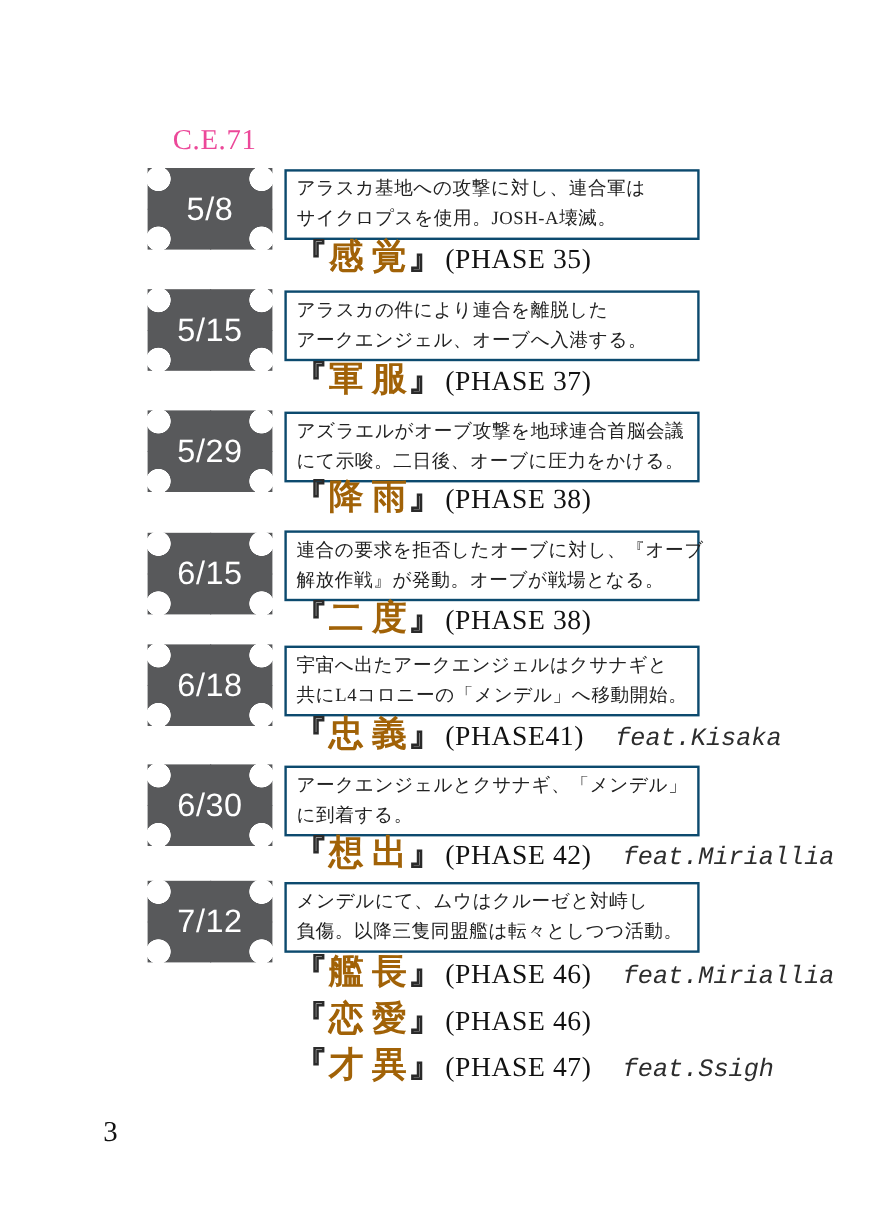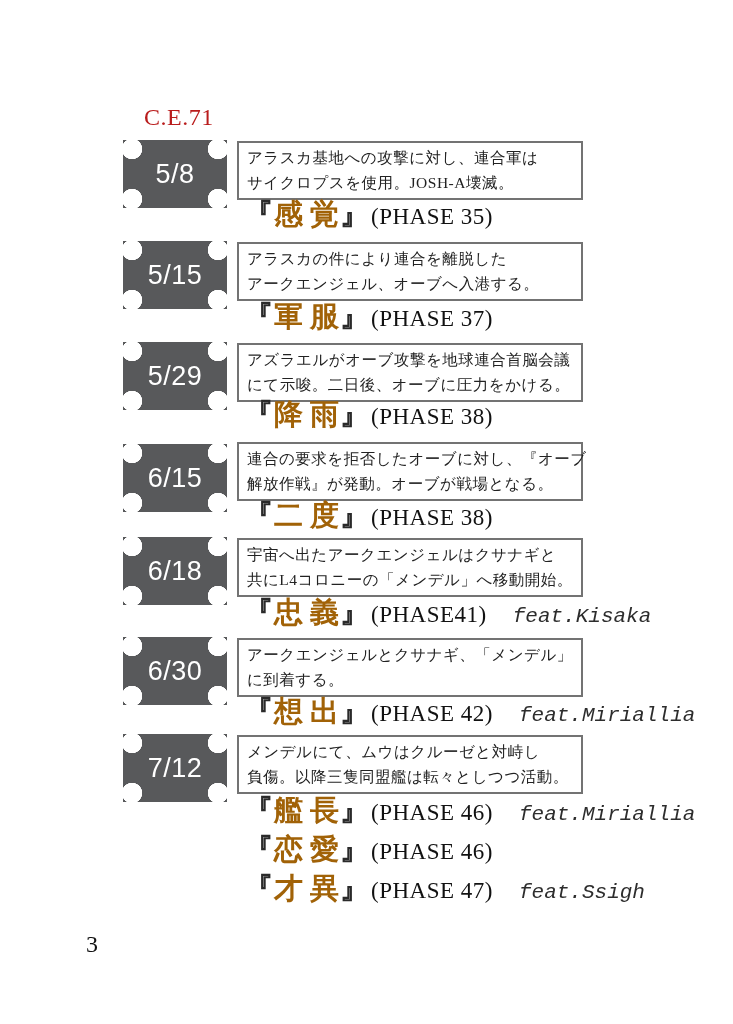--- a/index.html
+++ b/index.html
@@ -6,41 +6,41 @@
   .page{
     position:relative;
     width:733px;height:1024px;
     background:#ffffff;
     font-family:"Liberation Serif",serif;
     color:#1a1a1a;
     overflow:hidden;
   }
   .era-label{
     position:absolute;left:144px;top:104px;
-    font-size:24px;letter-spacing:0.5px;color:#b91c1c;
+    font-size:24px;letter-spacing:0.5px;color:#ec4899;
   }
   .row{position:absolute;left:0;width:733px;}
   .date-badge{
     position:absolute;left:123px;top:0;
     width:104px;height:68px;
     display:flex;align-items:center;justify-content:center;
     color:#ffffff;
     font-family:"Liberation Sans",sans-serif;
     font-size:27px;letter-spacing:0.5px;
     background:
       radial-gradient(circle at 9px 9px, transparent 10px, var(--badge,#58595b) 10.5px) left top / 51% 51% no-repeat,
       radial-gradient(circle at calc(100% - 9px) 9px, transparent 10px, var(--badge,#58595b) 10.5px) right top / 50% 51% no-repeat,
       radial-gradient(circle at 9px calc(100% - 9px), transparent 10px, var(--badge,#58595b) 10.5px) left bottom / 51% 50% no-repeat,
       radial-gradient(circle at calc(100% - 9px) calc(100% - 9px), transparent 10px, var(--badge,#58595b) 10.5px) right bottom / 50% 50% no-repeat;
   }
   .desc-box{
     position:absolute;left:237px;top:1px;
     width:346px;min-height:55px;
     box-sizing:border-box;
-    border:2px solid #737373;
+    border:2px solid #0c4a6e;
     padding:2px 8px 3px 8px;
     display:flex;flex-direction:column;justify-content:center;
     font-size:15.5px;line-height:25px;letter-spacing:0.5px;color:#222;
   }
   .desc-line{display:block;white-space:nowrap;}
   .title-line{
     position:absolute;left:244px;
     display:flex;align-items:baseline;white-space:nowrap;
   }
   .bracket{

